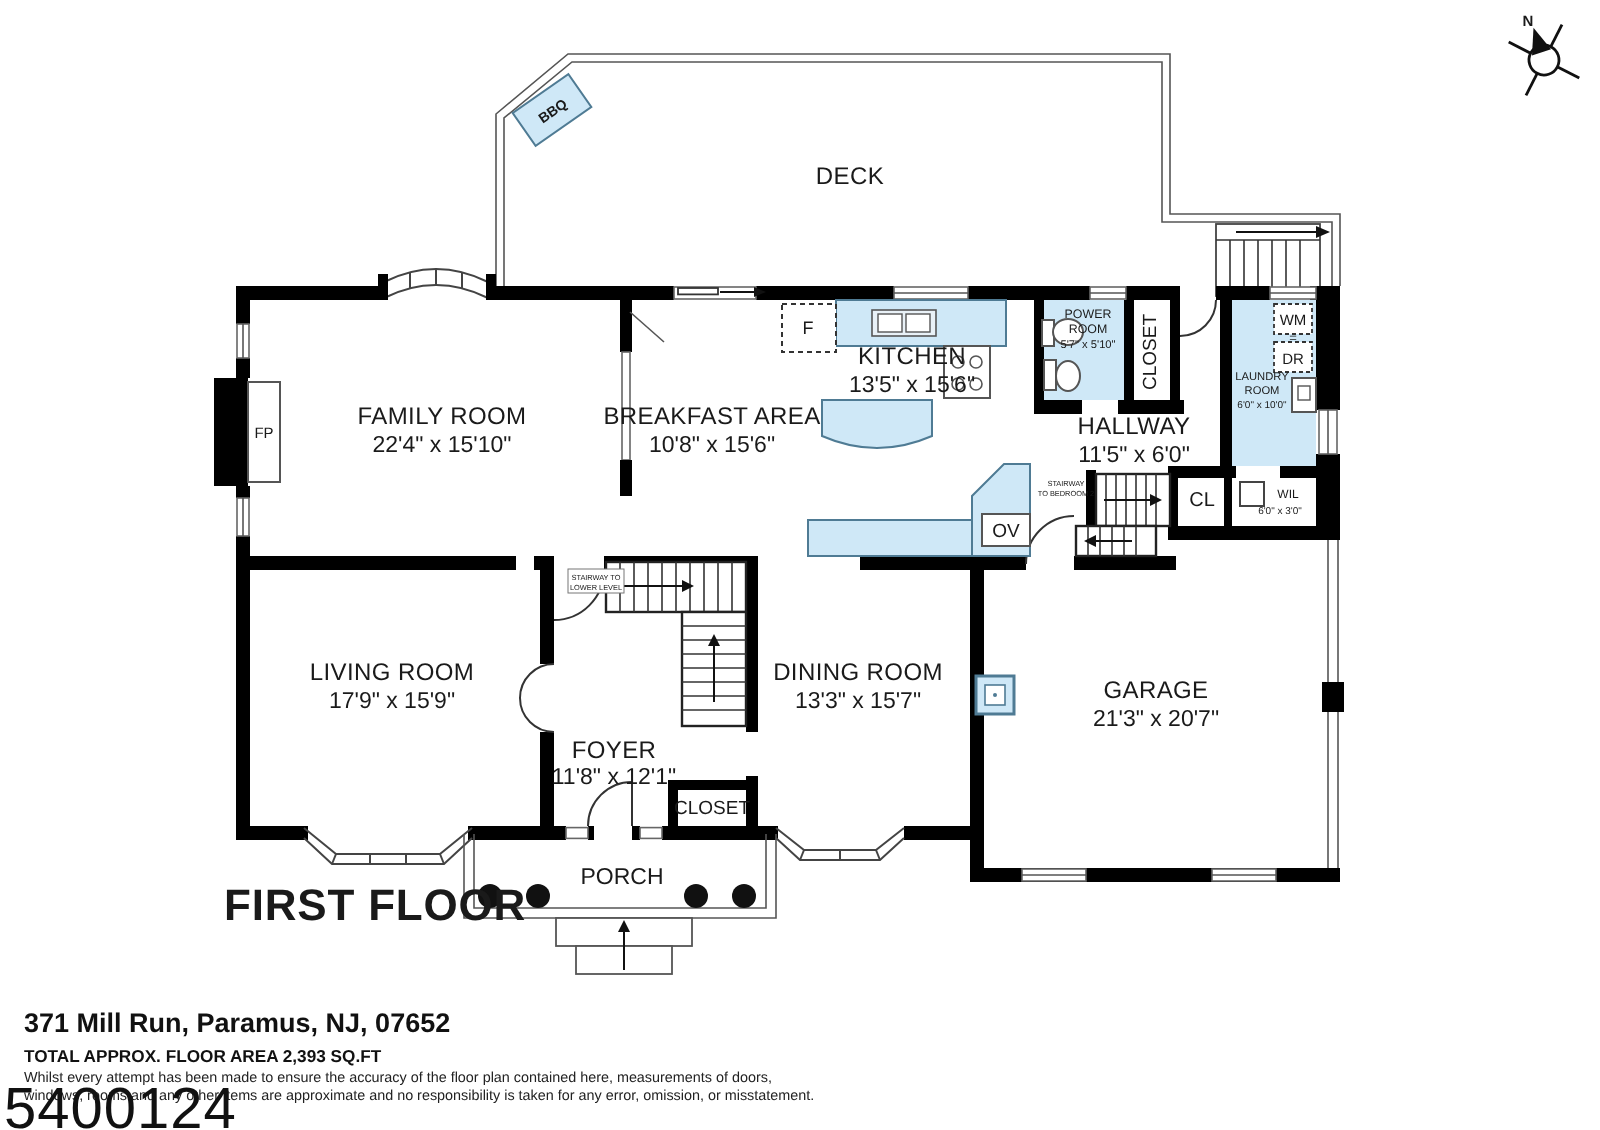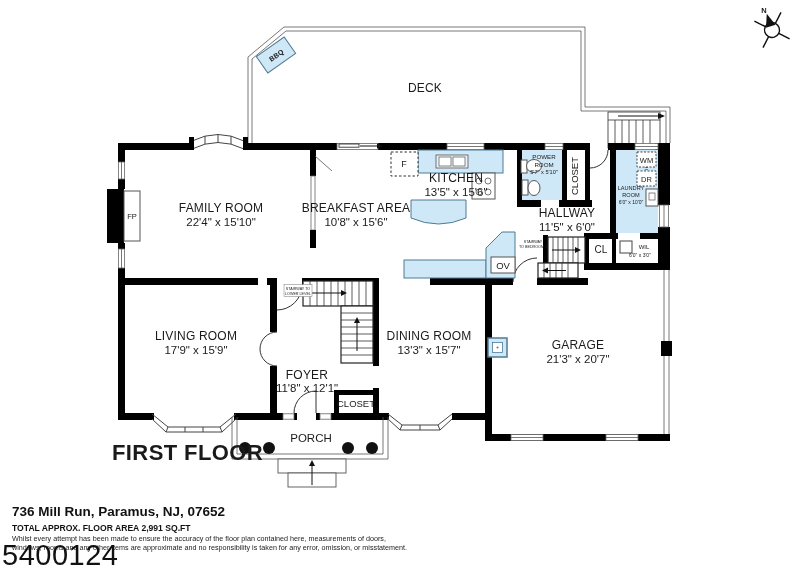--- a/index.html
+++ b/index.html
@@ -377,18 +377,18 @@
     <text x="429" y="340" text-anchor="middle" class="rname">DINING ROOM</text>
     <text x="429" y="354" text-anchor="middle" class="rdim">13'3" x 15'7"</text>
     <text x="578" y="349" text-anchor="middle" class="rname">GARAGE</text>
     <text x="578" y="363" text-anchor="middle" class="rdim">21'3" x 20'7"</text>
     <text x="311" y="442" text-anchor="middle" style="font-size:11.5px">PORCH</text>
   </g>
 
   <text x="112" y="460" class="title-first">FIRST FLOOR</text>
 </svg>
 
-  <div class="footer-text" id="addr">736 Mill Run, Paramus, NJ, 07652</div>
-  <div class="footer-text" id="area">TOTAL APPROX. FLOOR AREA 2,991 SQ.FT</div>
+  <div class="footer-text" id="addr">371 Mill Run, Paramus, NJ, 07652</div>
+  <div class="footer-text" id="area">TOTAL APPROX. FLOOR AREA 2,393 SQ.FT</div>
   <div class="footer-text disc" style="top:534px">Whilst every attempt has been made to ensure the accuracy of the floor plan contained here, measurements of doors,</div>
   <div class="footer-text disc" style="top:543px">windows, rooms and any other items are approximate and no responsibility is taken for any error, omission, or misstatement.</div>
   <div class="footer-text" id="wm">5400124</div>
 </div>
 
 </body></html>

